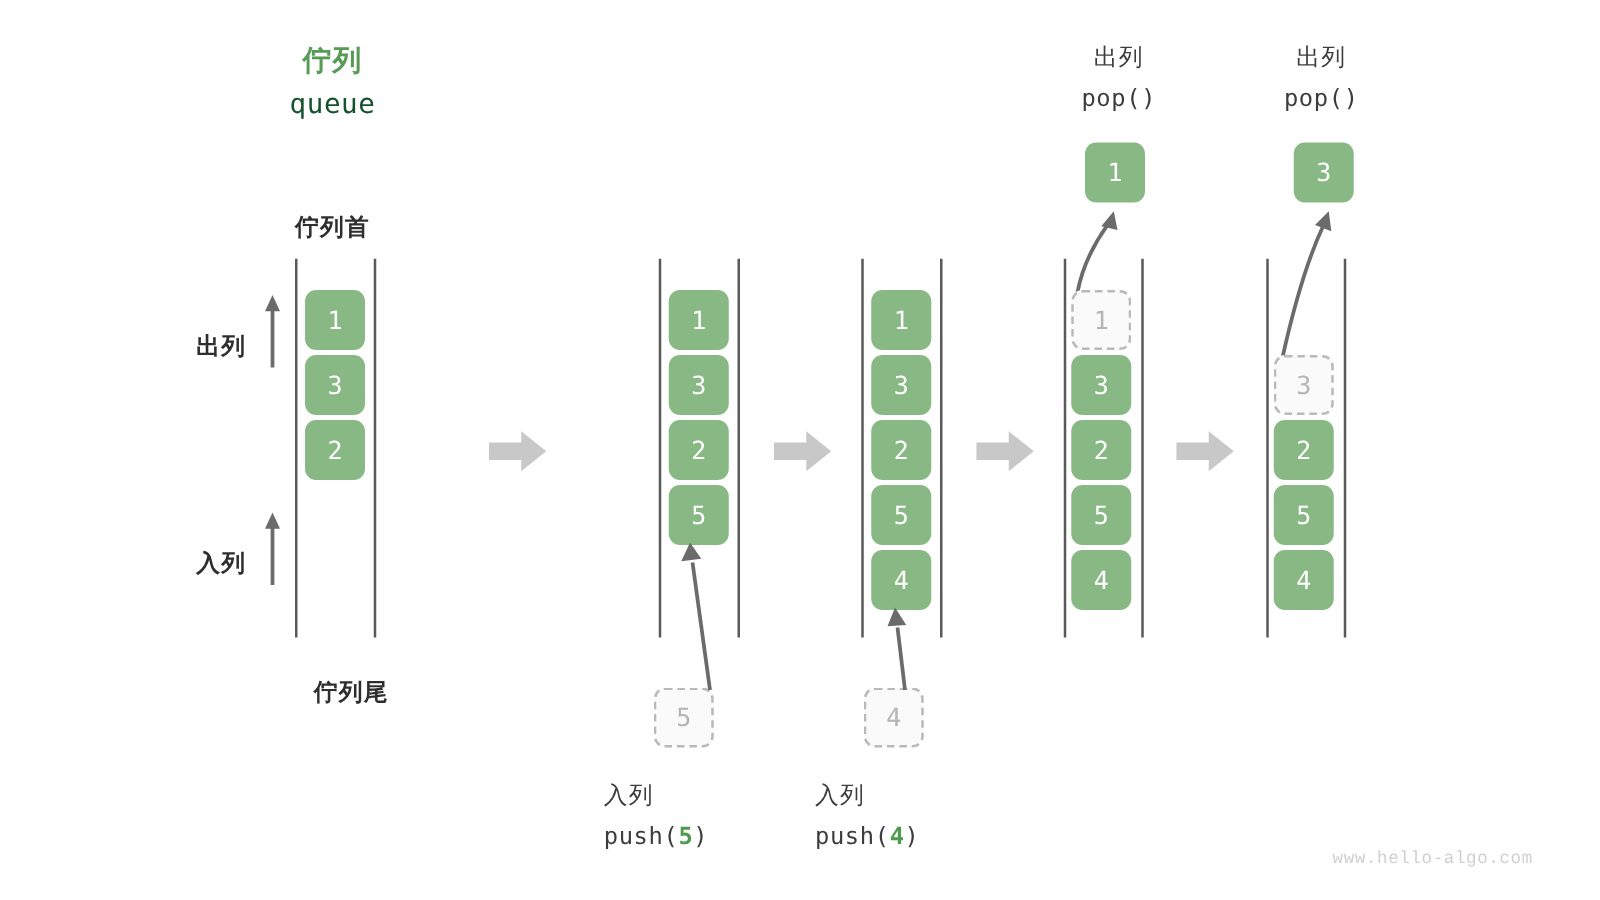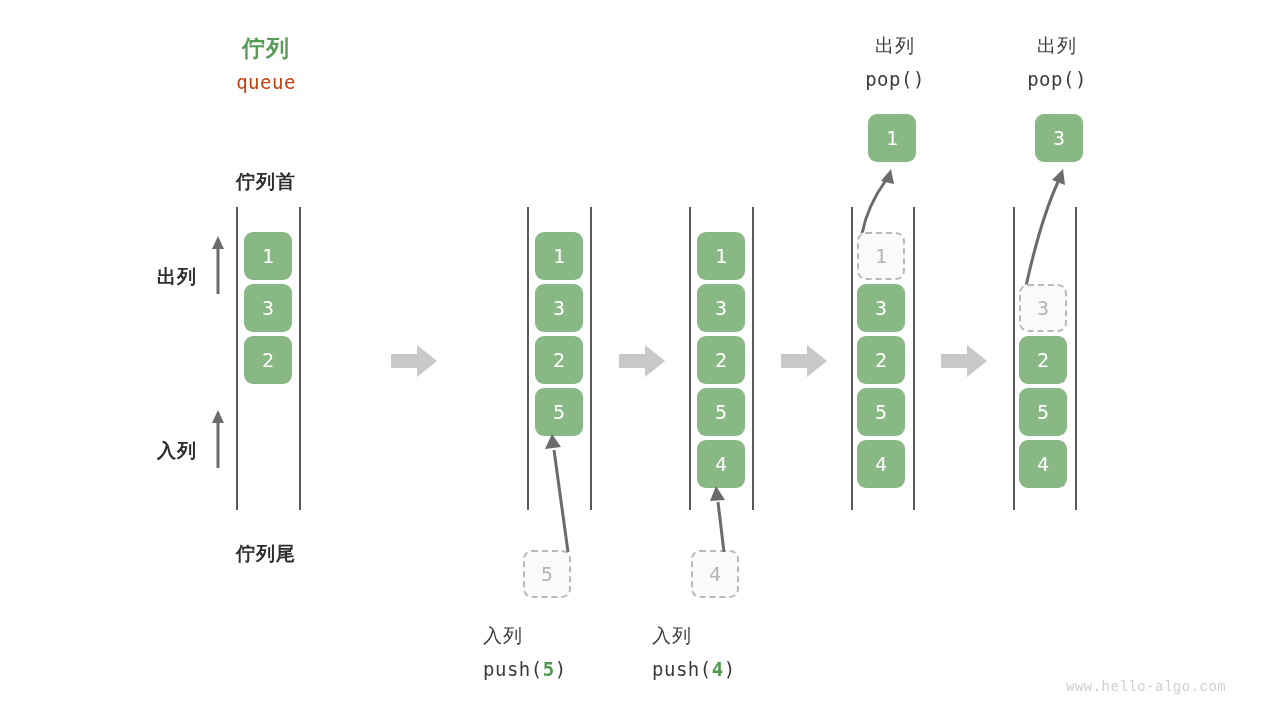--- a/index.html
+++ b/index.html
@@ -20,22 +20,22 @@
   
   .title-cn {
     font-size: 23px;
     font-weight: bold;
     color: #579b55;
     text-align: center;
     letter-spacing: 1px;
   }
   .title-en {
     font-family: "DejaVu Sans Mono", "Liberation Mono", monospace;
-    font-size: 19px;
-    color: #c2410c;
+    font-size: 22px;
+    color: #14532d;
     text-align: center;
     letter-spacing: 0.5px;
   }
   .label-bold {
     font-size: 19px;
     font-weight: bold;
     color: #2e2e2e;
     text-align: center;
     letter-spacing: 1px;
     white-space: nowrap;
@@ -102,21 +102,21 @@
 </style>
 </head>
 <body>
 
 <div id="canvas">
 
   <div class="abs title-cn" style="left:186px; top:33px; width:160px;">佇列</div>
   <div class="abs title-en" style="left:186px; top:71px; width:160px;">queue</div>
 
   <div class="abs label-bold" style="left:186px; top:169px; width:160px;">佇列首</div>
-  <div class="abs label-bold" style="left:186px; top:541px; width:160px;">佇列尾</div>
+  <div class="abs label-bold" style="left:201px; top:541px; width:160px;">佇列尾</div>
 
   <div class="abs label-bold" style="left:140px; top:264px; width:74px;">出列</div>
   <svg class="abs thin-arrow" style="left:206px; top:234px;" width="24" height="62" viewBox="0 0 24 62">
     <line x1="12" y1="60" x2="12" y2="12" stroke="#6b6b6b" stroke-width="3"></line>
     <polygon points="12,2 6,15 18,15" fill="#6b6b6b"></polygon>
   </svg>
 
   <div class="abs label-bold" style="left:140px; top:438px; width:74px;">入列</div>
   <svg class="abs thin-arrow" style="left:206px; top:408px;" width="24" height="62" viewBox="0 0 24 62">
     <line x1="12" y1="60" x2="12" y2="12" stroke="#6b6b6b" stroke-width="3"></line>

